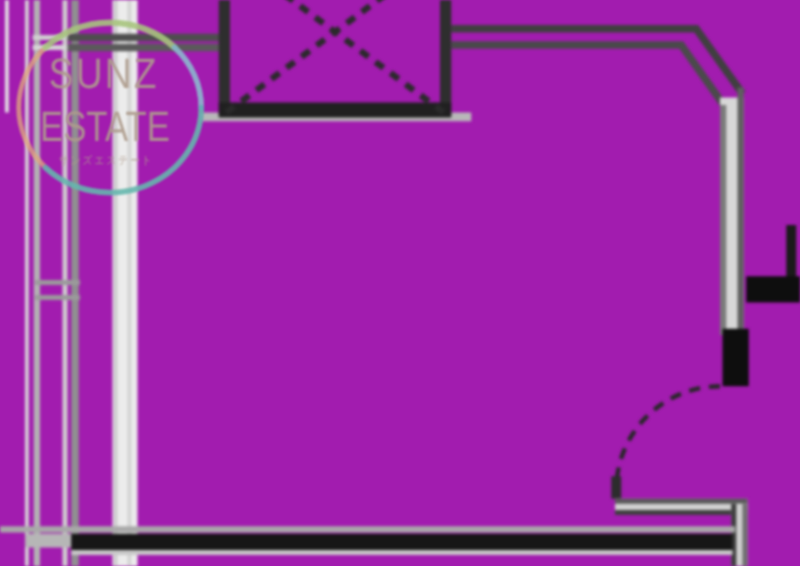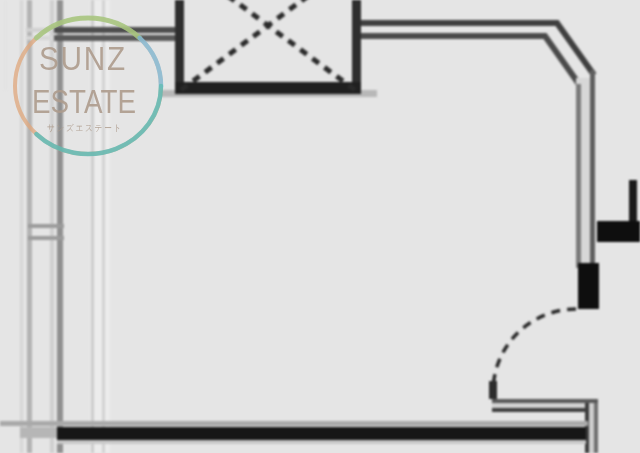--- a/index.html
+++ b/index.html
@@ -6,21 +6,21 @@
     margin: 0;
     padding: 0;
     background: #ffffff;
     font-family: "Liberation Sans", sans-serif;
   }
   .stage {
     position: relative;
     width: 640px;
     height: 453px;
     overflow: hidden;
-    background: #e5e5e5;
+    background: #a21caf;
   }
   svg { display: block; }
   .plan-layer  { filter: blur(1.3px); }
   .logo-layer  { filter: blur(0.7px); opacity: 0.9; }
   .logo-text   { font-family: "Liberation Sans", sans-serif; }
 </style>
 </head>
 <body>
 
 <div class="stage">

